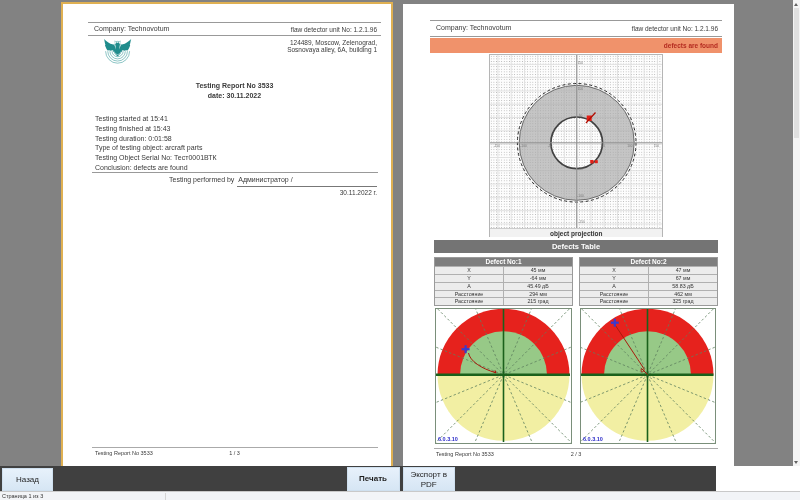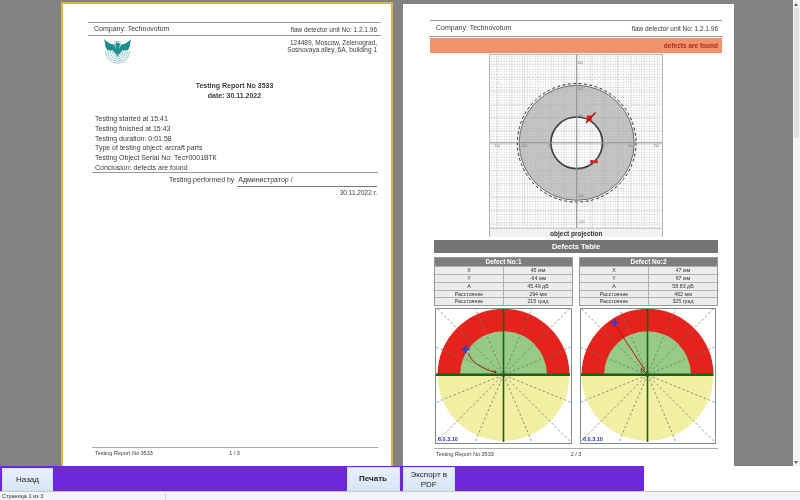--- a/index.html
+++ b/index.html
@@ -5,21 +5,21 @@
 * { margin:0; padding:0; box-sizing:border-box; }
 html,body { width:800px; height:500px; overflow:hidden; font-family:"Liberation Sans", sans-serif; }
 #viewer { position:absolute; left:0; top:0; width:800px; height:466px; background:#828282; overflow:hidden; }
 .abs { position:absolute; }
 #pageL { position:absolute; left:61px; top:2px; width:332px; height:470px; background:#fff; border:2px solid #DFB052; }
 #pageR { position:absolute; left:397px; top:4px; width:331px; height:468px; background:#fff;margin-left:6px; }
 .hline { position:absolute; border-top:1px solid #999; height:0; }
 .doctext { color:#3a3a3a; }
 #scrollbar { position:absolute; right:0; top:0; width:7px; height:466px; background:#f4f4f4; }
 #sb-thumb { position:absolute; left:1px; top:8px; width:5px; height:130px; background:#e0e0e0; }
-#toolbar { position:absolute; left:0; top:466px; width:644px; height:25px; background:#6d28d9; }
+#toolbar { position:absolute; left:0; top:466px; width:716px; height:25px; background:#404040; }
 .btn { position:absolute; background:linear-gradient(#e7f1fb, #d6e6f4); border:1px solid #cfe0ef; color:#1f1f1f; font-size:8px; text-align:center; }
 #statusbar { position:absolute; left:0; top:491px; width:800px; height:9px; background:#f2f4f7; border-top:1px solid #c9c9c9; font-size:5.5px; color:#333; }
 </style>
 </head>
 <body>
 <div id="viewer">
 
   <div id="pageL">
     <div class="hline" style="left:25px; top:17.5px; width:293px;"></div>
     <div class="abs doctext" style="left:31px; top:21px; font-size:7px;">Company: Technovotum</div>

